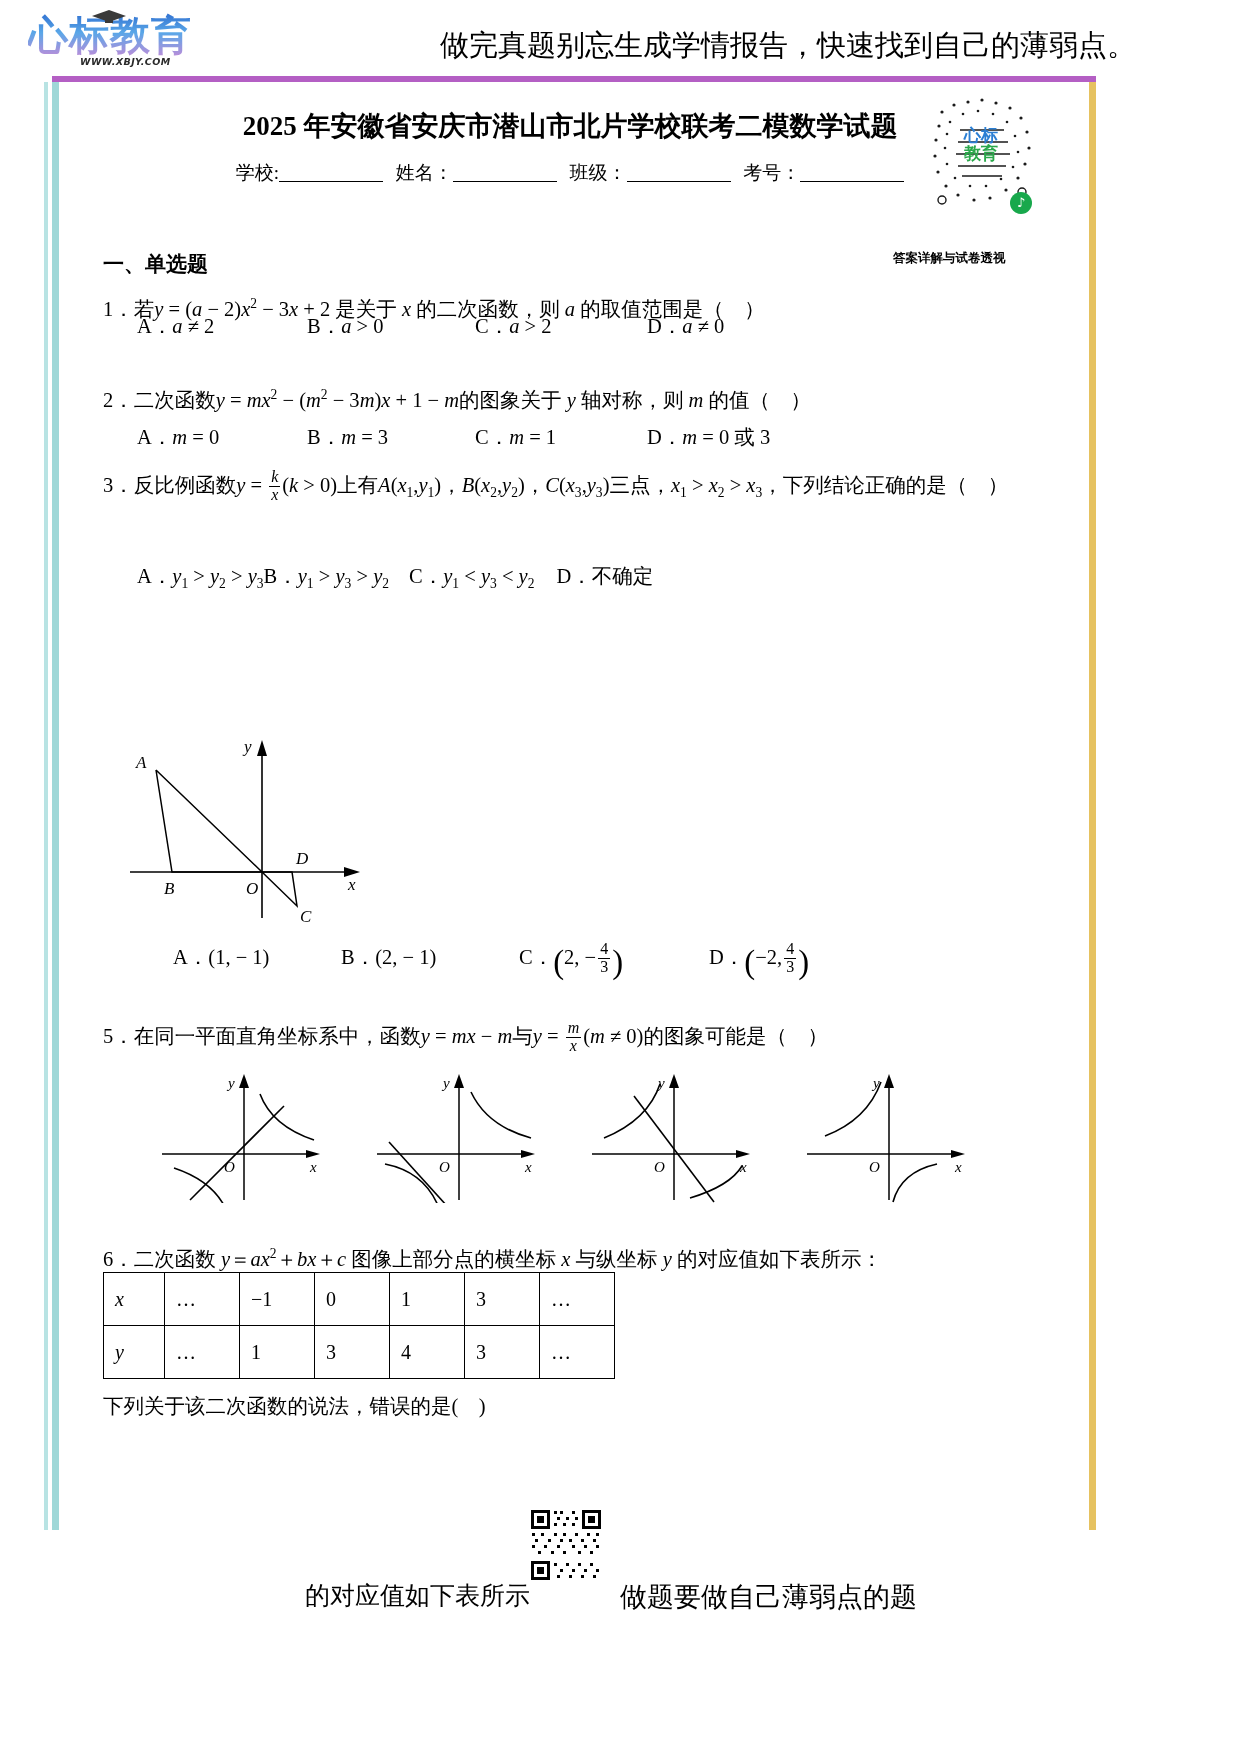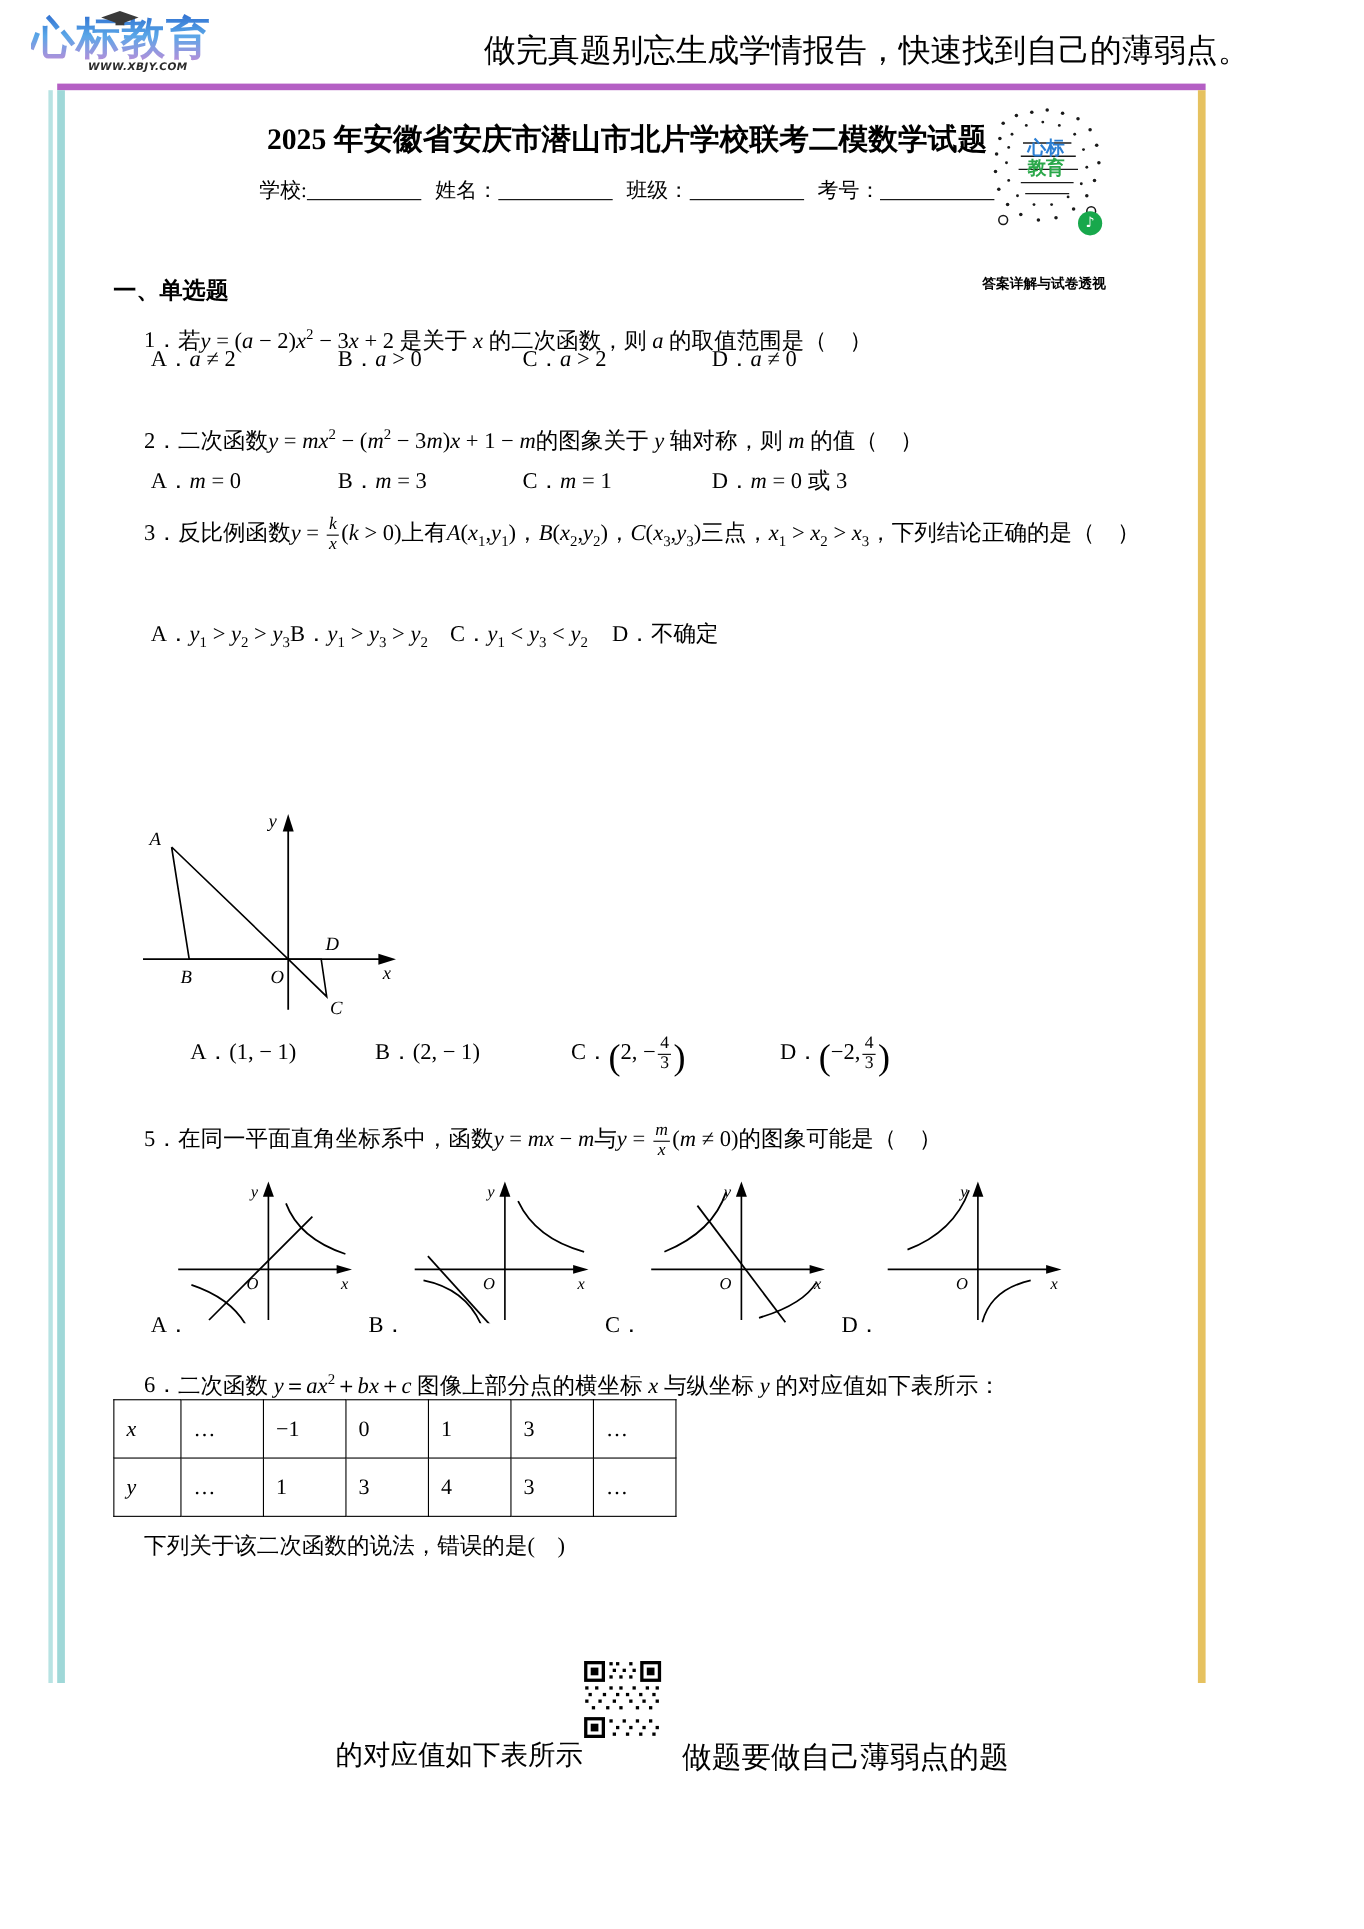--- a/index.html
+++ b/index.html
@@ -29,37 +29,37 @@
   
   .title{position:absolute;left:120px;top:108px;width:900px;text-align:center;
          font-family:"Liberation Serif",serif;font-weight:bold;font-size:27px;white-space:nowrap;}
   .fillrow{position:absolute;left:120px;top:160px;width:900px;text-align:center;
            font-size:19px;white-space:nowrap;}
   .fillrow u{text-decoration:none;border-bottom:1.4px solid #000;display:inline-block;
              width:104px;height:20px;vertical-align:-3px;}
   .fillrow .gap{display:inline-block;width:8px;}
 
   
-  .qr-top{position:absolute;left:900px;top:96px;width:104px;height:118px;}
+  .qr-top{position:absolute;left:930px;top:96px;width:104px;height:118px;}
   .qr-core{position:absolute;left:22px;top:30px;width:58px;height:58px;}
   .qr-core .c1{font-family:"DejaVu Sans",sans-serif;font-weight:bold;font-size:17px;color:#2b7fd4;
                line-height:18px;text-align:center;}
   .qr-core .c2{font-family:"DejaVu Sans",sans-serif;font-weight:bold;font-size:17px;color:#2aa84a;
                line-height:18px;text-align:center;}
   .qr-badge{position:absolute;right:2px;bottom:0px;width:22px;height:22px;border-radius:50%;
             background:#18a84c;color:#fff;font-size:13px;line-height:22px;text-align:center;
             font-family:"DejaVu Sans",sans-serif;}
 
   .sidenote{position:absolute;left:893px;top:250px;font-family:"DejaVu Sans",sans-serif;
             font-weight:bold;font-size:12.5px;white-space:nowrap;}
 
   
   .sec{position:absolute;left:103px;font-weight:bold;font-size:21px;
        font-family:"DejaVu Sans",sans-serif;}
-  .q{position:absolute;left:103px;width:952px;font-size:20.5px;line-height:33px;margin-left:28px;}
+  .q{position:absolute;left:103px;width:952px;font-size:20.5px;line-height:33px;}
   .opts{position:absolute;left:137px;width:930px;font-size:20.5px;}
   .opts span.op{display:inline-block;}
 
   i.v{font-family:"Liberation Serif",serif;font-style:italic;}
   sup{font-size:.66em;vertical-align:super;}
   sub{font-size:.66em;vertical-align:sub;}
 
   .frac{display:inline-block;vertical-align:-0.48em;text-align:center;font-size:.78em;
         line-height:1.05;margin:0 2px;}
   .frac .n{display:block;border-bottom:1.1px solid #000;padding:0 2px;}
@@ -273,23 +273,20 @@
           <path d="M84 14 Q70 52 28 68" fill="none" stroke="#000" stroke-width="1.6"></path>
           <path d="M96 134 Q104 104 140 96" fill="none" stroke="#000" stroke-width="1.6"></path>
           <text x="72" y="104">O</text>
             <text x="158" y="104">x</text>
             <text x="76" y="20">y</text>
         </g>
       </g>
     </svg>
   </div>
 
-  <div class="opts" style="top:1190px;left:137px;">
-    <span class="op" style="width:198px">A．</span><span class="op" style="width:215px">B．</span><span class="op" style="width:215px">C．</span><span class="op">D．</span>
-  </div>
 
   <div class="q" style="top:1237px;">
     <span>6．</span><span>二次函数 <i class="v">y</i>＝<i class="v">ax</i><sup>2</sup>＋<i class="v">bx</i>＋<i class="v">c</i> 图像上部分点的横坐标 <i class="v">x</i> 与纵坐标 <i class="v">y</i> 的对应值如下表所示：</span>
   </div>
 
   <table class="tbl">
     <tbody>
         <tr>
       <td class="first">x</td>
       <td>…</td>

